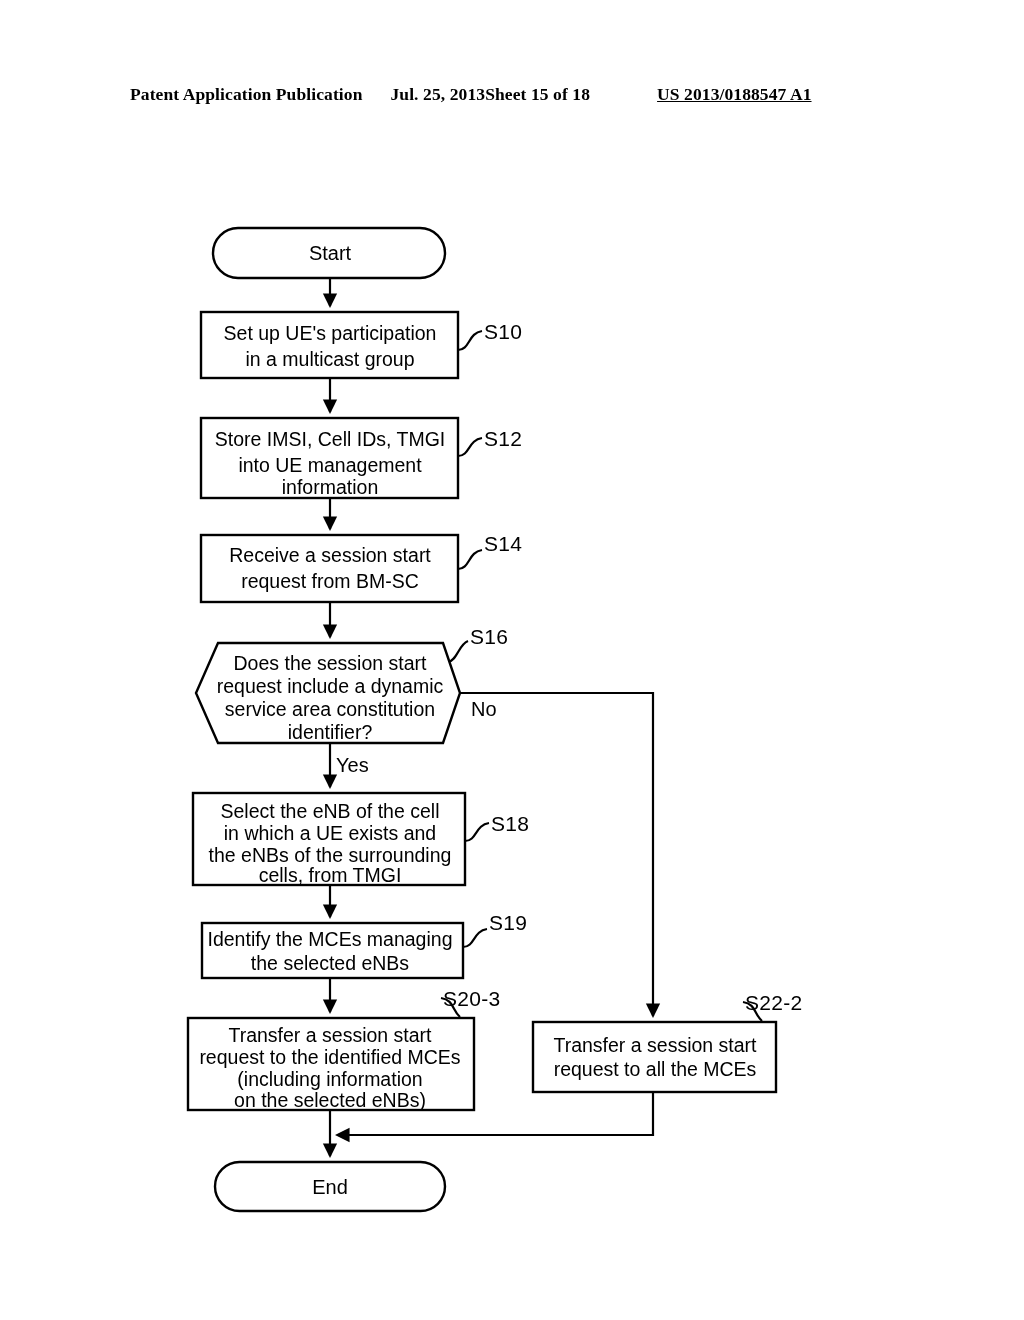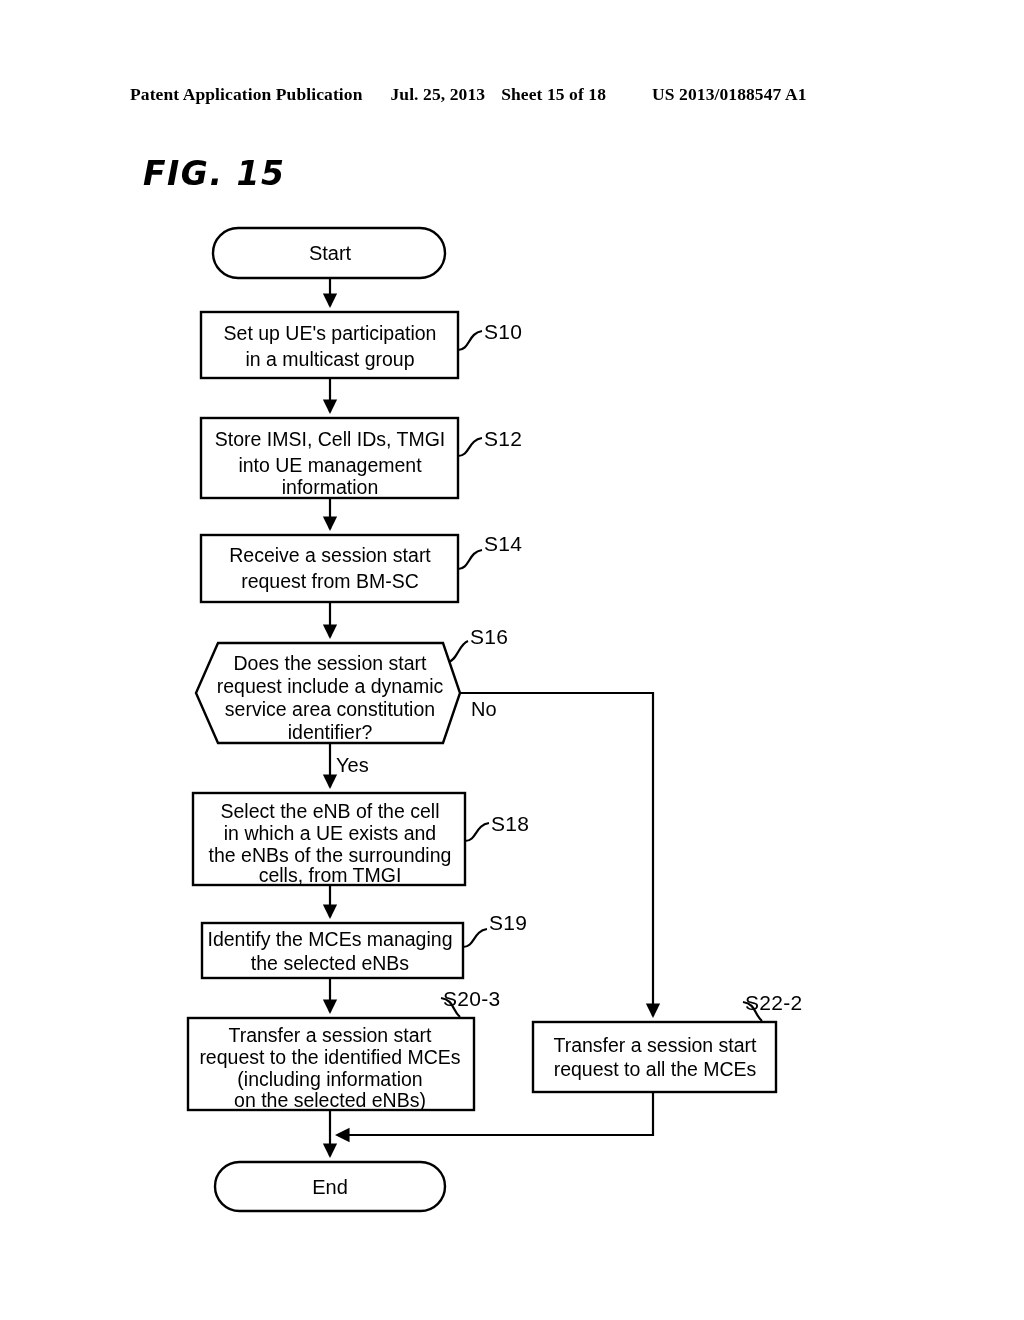--- a/index.html
+++ b/index.html
@@ -34,22 +34,22 @@
     display: flex;
     align-items: baseline;
     font-family: "Liberation Serif", serif;
     font-weight: bold;
     font-size: 17.5px;
     letter-spacing: 0.1px;
     white-space: nowrap;
   }
   .pub-header .h-pub   { }
   .pub-header .h-date  { margin-left: 28px; }
-  .pub-header .h-sheet { margin-left: 16px; }
-  .pub-header .h-num   { margin-left: 46px; }
+  .pub-header .h-sheet { }
+  .pub-header .h-num   { margin-left: 67px; text-decoration: underline; }
 
   
   .fig-label {
     position: absolute;
     top: 154px;
     left: 143px;
     font-family: "DejaVu Sans", sans-serif;
     font-style: italic;
     font-weight: bold;
     font-size: 33px;
@@ -108,21 +108,20 @@
 
 <div class="page">
 
   <div class="pub-header">
     <span class="h-pub">Patent Application Publication</span>
     <span class="h-date">Jul. 25, 2013</span>
     <span class="h-sheet">Sheet 15 of 18</span>
     <span class="h-num">US 2013/0188547 A1</span>
   </div>
 
-  <div class="fig-label">FIG. 15</div>
 
   <svg class="flow" viewBox="0 0 1024 1320">
     <defs>
       <marker id="arrow" viewBox="0 0 12 12" refX="9.5" refY="6" markerWidth="7.2" markerHeight="7.2" orient="auto-start-reverse">
         <path d="M 0 0.6 L 11 6 L 0 11.4 z" fill="#000000"></path>
       </marker>
     </defs>
 
     <g>
       <path class="conn" d="M 330 278 L 330 306" marker-end="url(#arrow)"></path>

